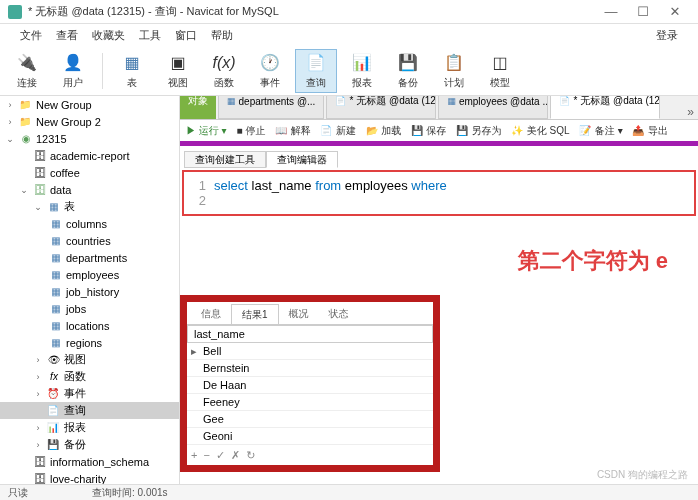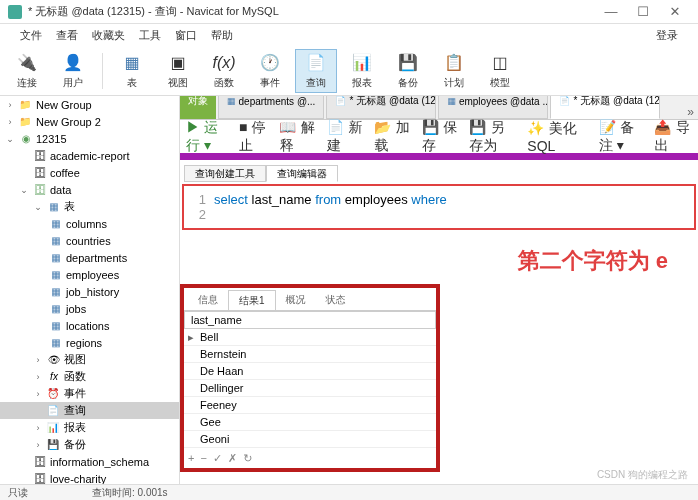--- a/index.html
+++ b/index.html
@@ -22,32 +22,32 @@
 .tree-item { display: flex; align-items: center; height: 17px; padding-left: 4px; cursor: pointer; white-space: nowrap; }
 .tree-item.sel { background: #d0d0d0; }
 .tree-toggle { width: 12px; font-size: 9px; color: #666; text-align: center; }
 .tree-icon { width: 14px; height: 12px; margin: 0 3px; display: inline-flex; align-items: center; justify-content: center; font-size: 10px; }
 .content { flex: 1; display: flex; flex-direction: column; position: relative; }
 .tabs { height: 24px; display: flex; align-items: flex-end; background: #f0f0f0; border-bottom: 1px solid #ccc; font-size: 10px; overflow: hidden; }
 .tab { height: 36px; padding: 0 8px; display: flex; align-items: center; background: #e8e8e8; border: 1px solid #ccc; margin-right: 2px; cursor: pointer; white-space: nowrap; overflow: hidden; }
 .tab.active { background: #fff; border-bottom-color: #fff; }
 .tab.obj { background: #7cb342; color: #fff; border: none; }
 .tab-icon { margin-right: 3px; font-size: 9px; }
-.action-bar { height: 40px; display: flex; align-items: center; padding: 0 6px; gap: 10px; font-size: 14px; border-bottom: 7px solid #a21caf; color: #333; }
+.action-bar { height: 26px; display: flex; align-items: center; padding: 0 6px; gap: 10px; font-size: 10px; border-bottom: 5px solid #a21caf; color: #333; }
 .action-bar span { cursor: pointer; }
 .subtabs { height: 22px; display: flex; align-items: flex-end; padding-left: 4px; font-size: 10px; }
 .subtab { height: 17px; padding: 0 10px; display: flex; align-items: center; border: 1px solid #ccc; background: #f5f5f5; cursor: pointer; }
 .subtab.active { background: #fff; border-bottom-color: #fff; }
 .editor { padding: 6px 10px; font-family: Consolas, monospace; font-size: 13px; border: 2px solid #e04040; margin: 2px; }
 .editor-line { display: flex; }
 .line-num { width: 20px; color: #999; text-align: right; padding-right: 8px; }
 .kw { color: #0070c0; }
 .str { color: #c07000; }
 .anno { color: #e04040; font-size: 22px; font-weight: bold; position: absolute; right: 30px; top: 150px; }
-.results-panel { position: absolute; bottom: 14px; left: 0; width: 260px; border: 4px solid #b91c1c; background: #fff; }
+.results-panel { position: absolute; bottom: 14px; left: 0; width: 260px; border: 7px solid #b91c1c; background: #fff; }
 .results-tabs { height: 22px; display: flex; align-items: flex-end; padding-left: 4px; font-size: 10px; }
 .results-tab { height: 20px; padding: 0 10px; display: flex; align-items: center; cursor: pointer; color: #666; }
 .results-tab.active { border: 1px solid #ccc; border-bottom: none; background: #fff; color: #333; }
 .results-grid { border-top: 1px solid #ccc; }
 .grid-header { background: #fff; border: 1px solid #ccc; padding: 2px 6px; font-size: 11px; }
 .grid-row { display: flex; align-items: center; height: 17px; padding: 0 4px; border-bottom: 1px solid #eee; font-size: 11px; }
 .row-marker { width: 12px; color: #666; }
 .grid-footer { height: 20px; display: flex; align-items: center; padding: 0 4px; gap: 6px; font-size: 11px; color: #888; }
 .statusbar { position: absolute; bottom: 0; left: 0; right: 0; height: 16px; background: #f5f5f5; border-top: 1px solid #ddd; display: flex; align-items: center; padding: 0 8px; font-size: 10px; color: #555; }
 .statusbar span:nth-child(2) { margin-left: 64px; }
@@ -315,24 +315,20 @@
         <div class="grid-row">
             <span class="row-marker"></span>
             <span>Bernstein</span>
           </div>
         <div class="grid-row">
             <span class="row-marker"></span>
             <span>De Haan</span>
           </div>
         <div class="grid-row">
             <span class="row-marker"></span>
-            <span>Dellinger</span>
-          </div>
-        <div class="grid-row">
-            <span class="row-marker"></span>
             <span>Feeney</span>
           </div>
         <div class="grid-row">
             <span class="row-marker"></span>
             <span>Gee</span>
           </div>
         <div class="grid-row">
             <span class="row-marker"></span>
             <span>Geoni</span>
           </div>

